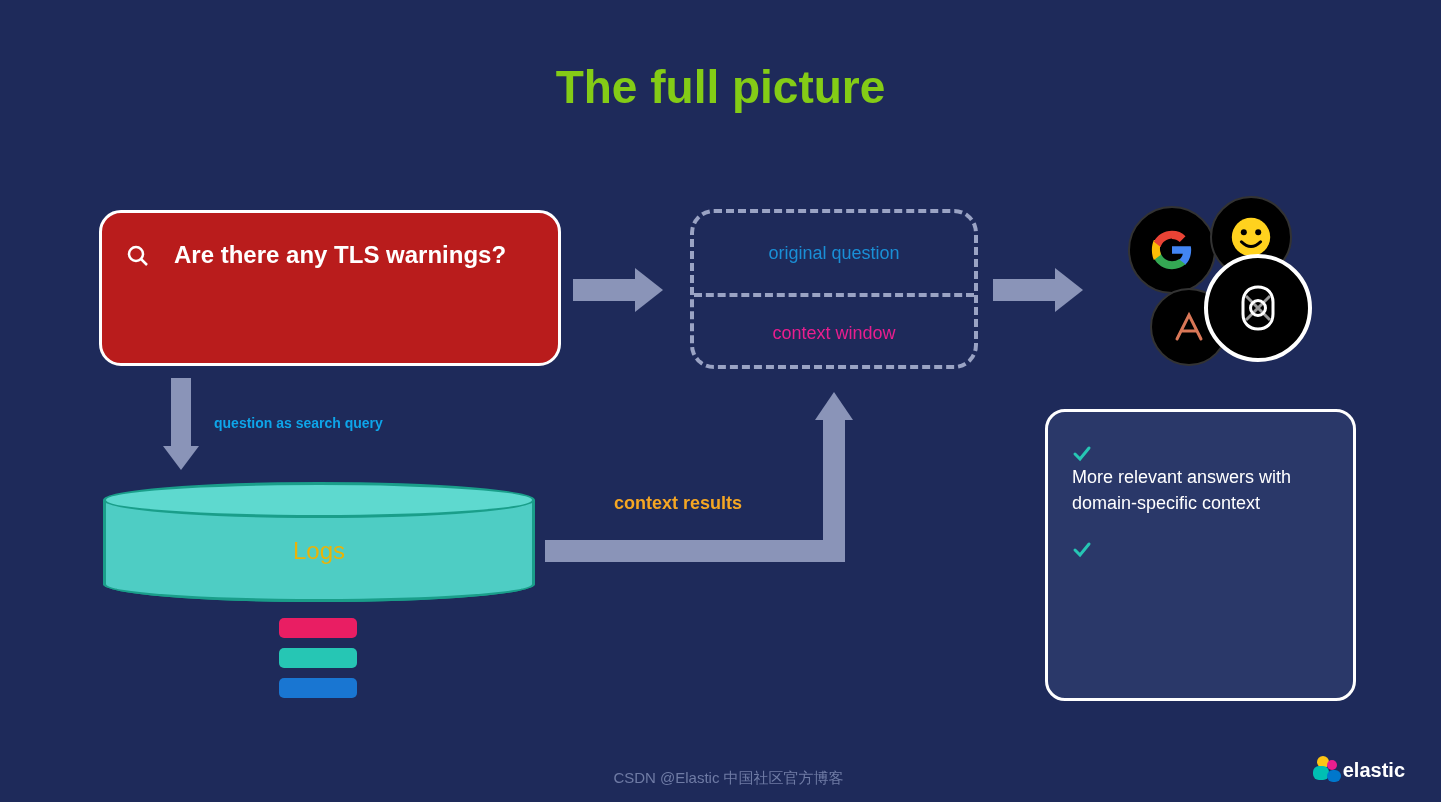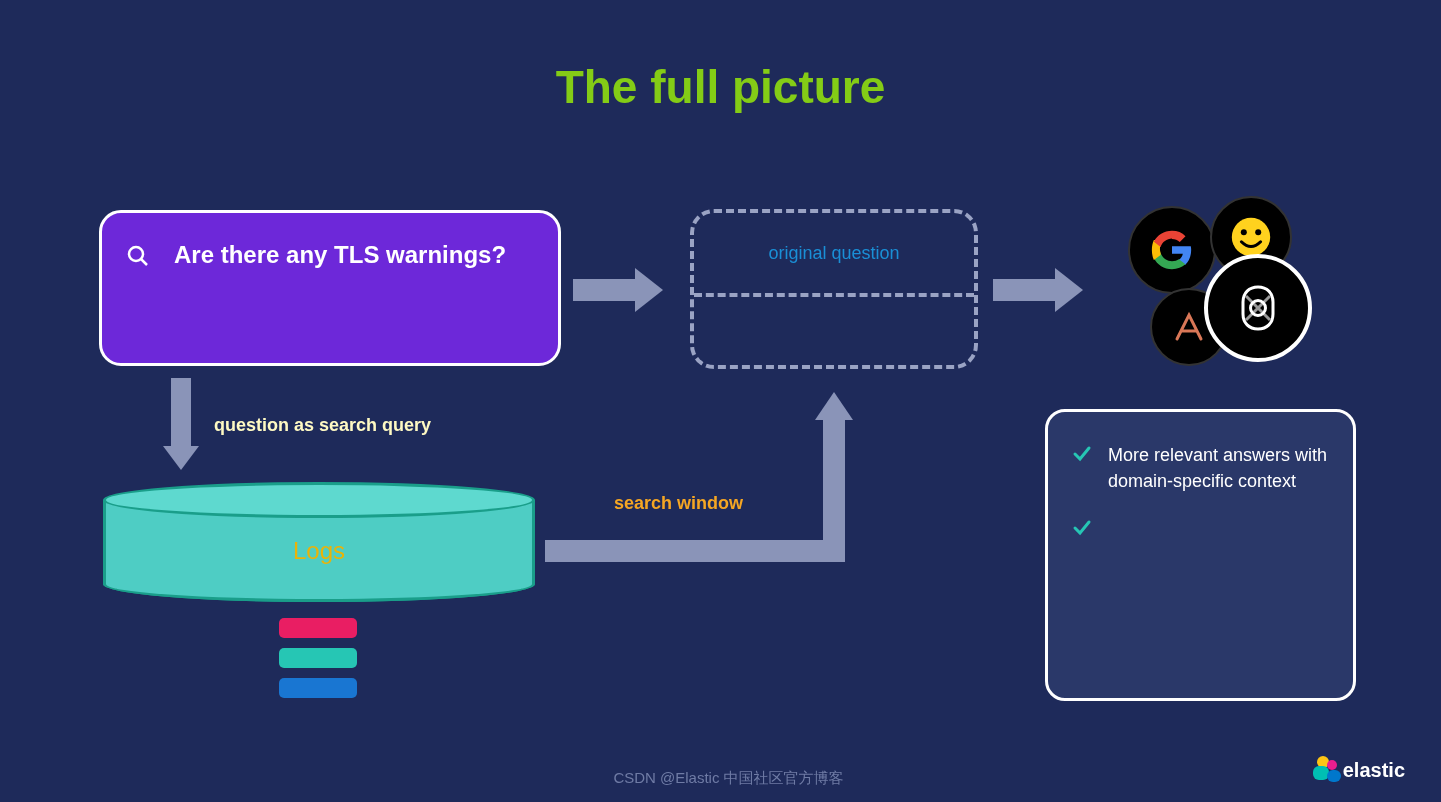--- a/index.html
+++ b/index.html
@@ -25,21 +25,21 @@
 
   
   .search-box {
     position: absolute;
     left: 99px;
     top: 210px;
     width: 462px;
     height: 156px;
     border: 3px solid #fff;
     border-radius: 22px;
-    background: #6d28d9;
+    background: #b91c1c;
     display: flex;
     align-items: flex-start;
     padding: 28px 24px;
   }
   .search-icon { width: 24px; height: 24px; margin-right: 24px; margin-top: 3px; flex-shrink: 0; }
   .search-text { font-size: 24px; font-weight: 700; color: #fff; }
 
   
   .arrow-down {
     position: absolute;
@@ -53,23 +53,23 @@
     position: absolute; bottom: 0; left: 0;
     width: 0; height: 0;
     border-left: 18px solid transparent;
     border-right: 18px solid transparent;
     border-top: 24px solid #8a94b8;
   }
   .label-query {
     position: absolute;
     left: 214px;
     top: 415px;
-    font-size: 18px;
+    font-size: 14px;
     font-weight: 700;
-    color: #fef9c3;
+    color: #0ea5e9;
   }
 
   
   .cylinder {
     position: absolute;
     left: 103px;
     top: 482px;
     width: 432px;
     height: 120px;
   }
@@ -242,20 +242,21 @@
     height: 292px;
     border: 3px solid #fff;
     border-radius: 20px;
     background: #2a3869;
     padding: 30px 24px;
   }
   .benefit-item {
     display: flex;
     align-items: flex-start;
     margin-bottom: 22px;
+    flex-direction: column;
   }
   .check {
     width: 20px; height: 20px;
     flex-shrink: 0;
     margin-right: 16px;
     margin-top: 2px;
   }
   .benefit-text {
     font-size: 18px;
     line-height: 1.45;
@@ -325,33 +326,34 @@
 </div>
 
 <div class="arrow-right-1">
   <div class="shaft"></div>
     <div class="head"></div>
 </div>
 
 <div class="dashed-box">
   <div class="dashed-top">original question</div>
   <div class="dashed-divider"></div>
+  <div class="dashed-bottom">context window</div>
 </div>
 
 <div class="arrow-right-2">
   <div class="shaft"></div>
     <div class="head"></div>
 </div>
 
 <div class="elbow">
   <div class="h"></div>
     <div class="v"></div>
     <div class="head"></div>
 </div>
-<div class="label-results">search window</div>
+<div class="label-results">context results</div>
 
 <div class="logo-cluster">
   <div class="logo-circle lc1">
     <svg viewBox="0 0 48 48" width="46" height="46">
       <path fill="#4285F4" d="M44 24c0-1.4-.1-2.7-.4-4H24v8h11.3c-.5 2.6-2 4.8-4.2 6.3v5.2h6.8C41.8 35.7 44 30.3 44 24z"></path>
       <path fill="#34A853" d="M24 44c5.7 0 10.5-1.9 14-5.1l-6.8-5.2c-1.9 1.3-4.3 2-7.2 2-5.5 0-10.2-3.7-11.9-8.8H5.1v5.4C8.6 39.6 15.7 44 24 44z"></path>
       <path fill="#FBBC05" d="M12.1 26.9c-.4-1.3-.7-2.6-.7-4s.2-2.7.7-4v-5.4H5.1C3.7 16.4 3 20.1 3 24s.7 7.6 2.1 10.5l7-5.4z"></path>
       <path fill="#EA4335" d="M24 12.4c3.1 0 5.9 1.1 8.1 3.2l6-6C34.5 5.9 29.7 4 24 4 15.7 4 8.6 8.4 5.1 15.5l7 5.4c1.7-5.1 6.4-8.8 11.9-8.8z"></path>
     </svg>
   </div>

